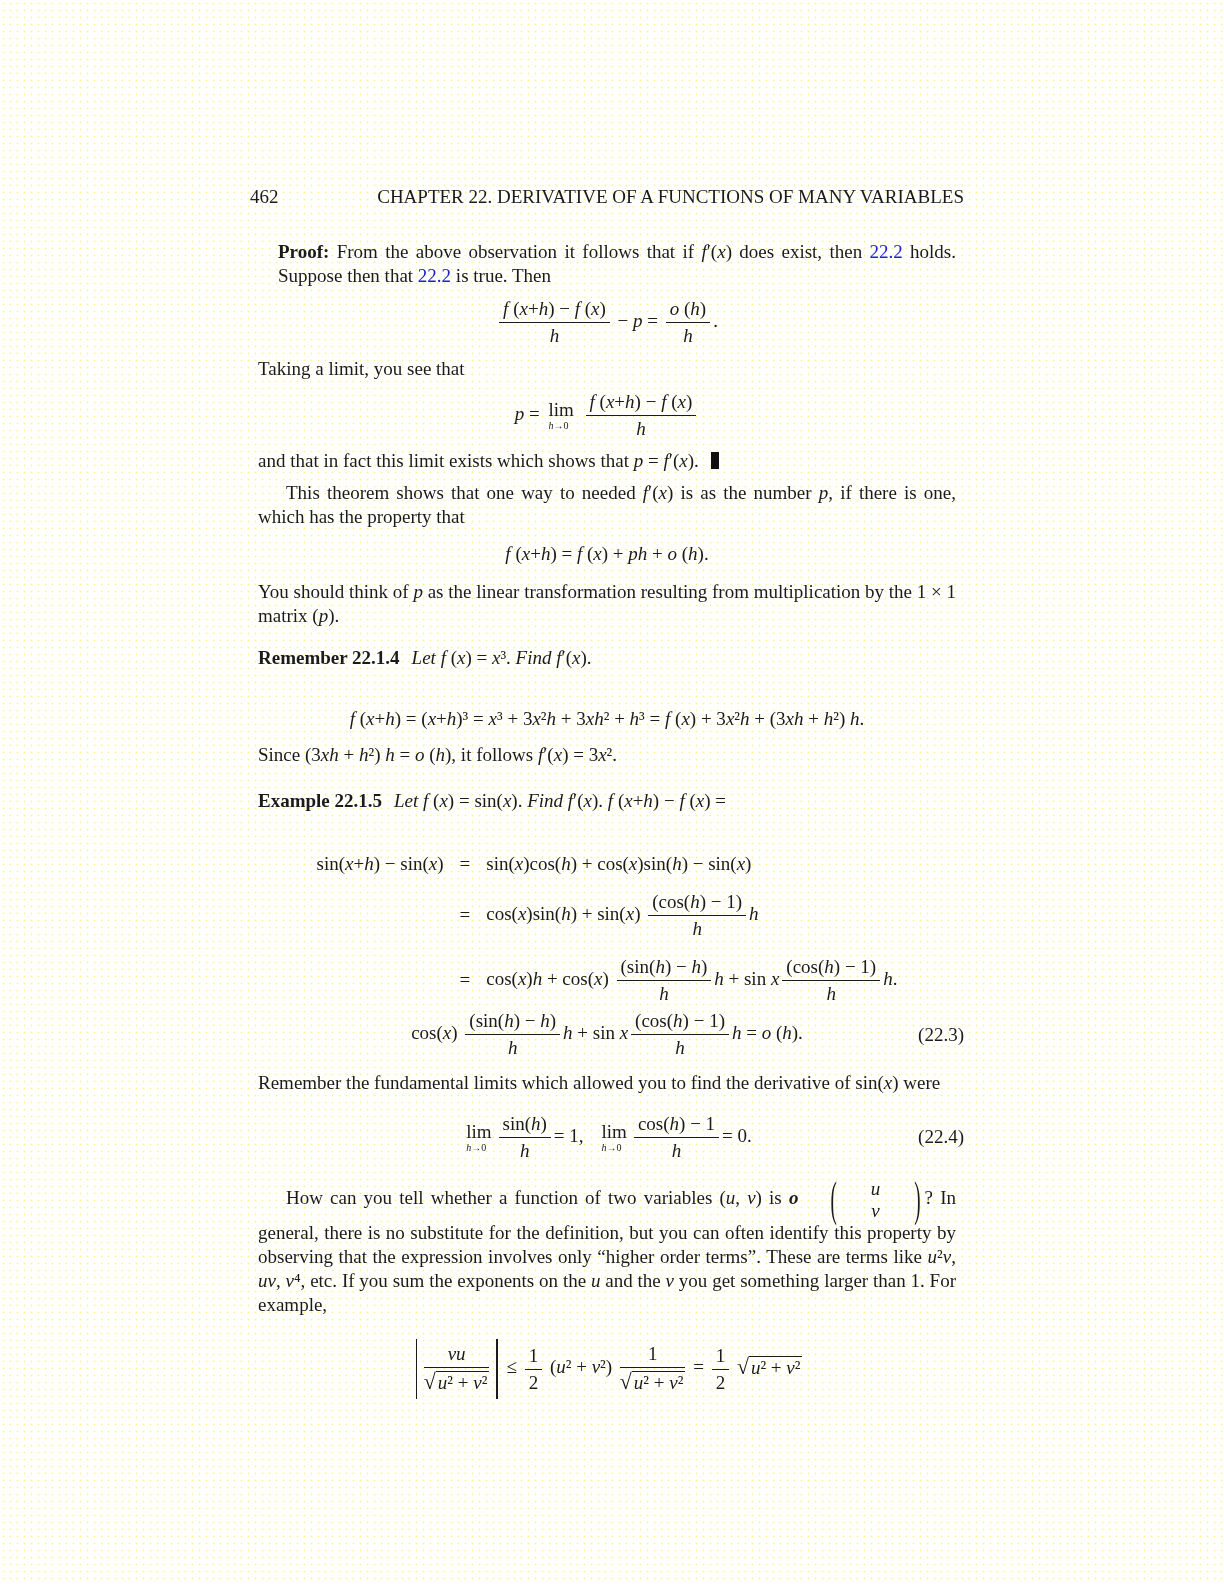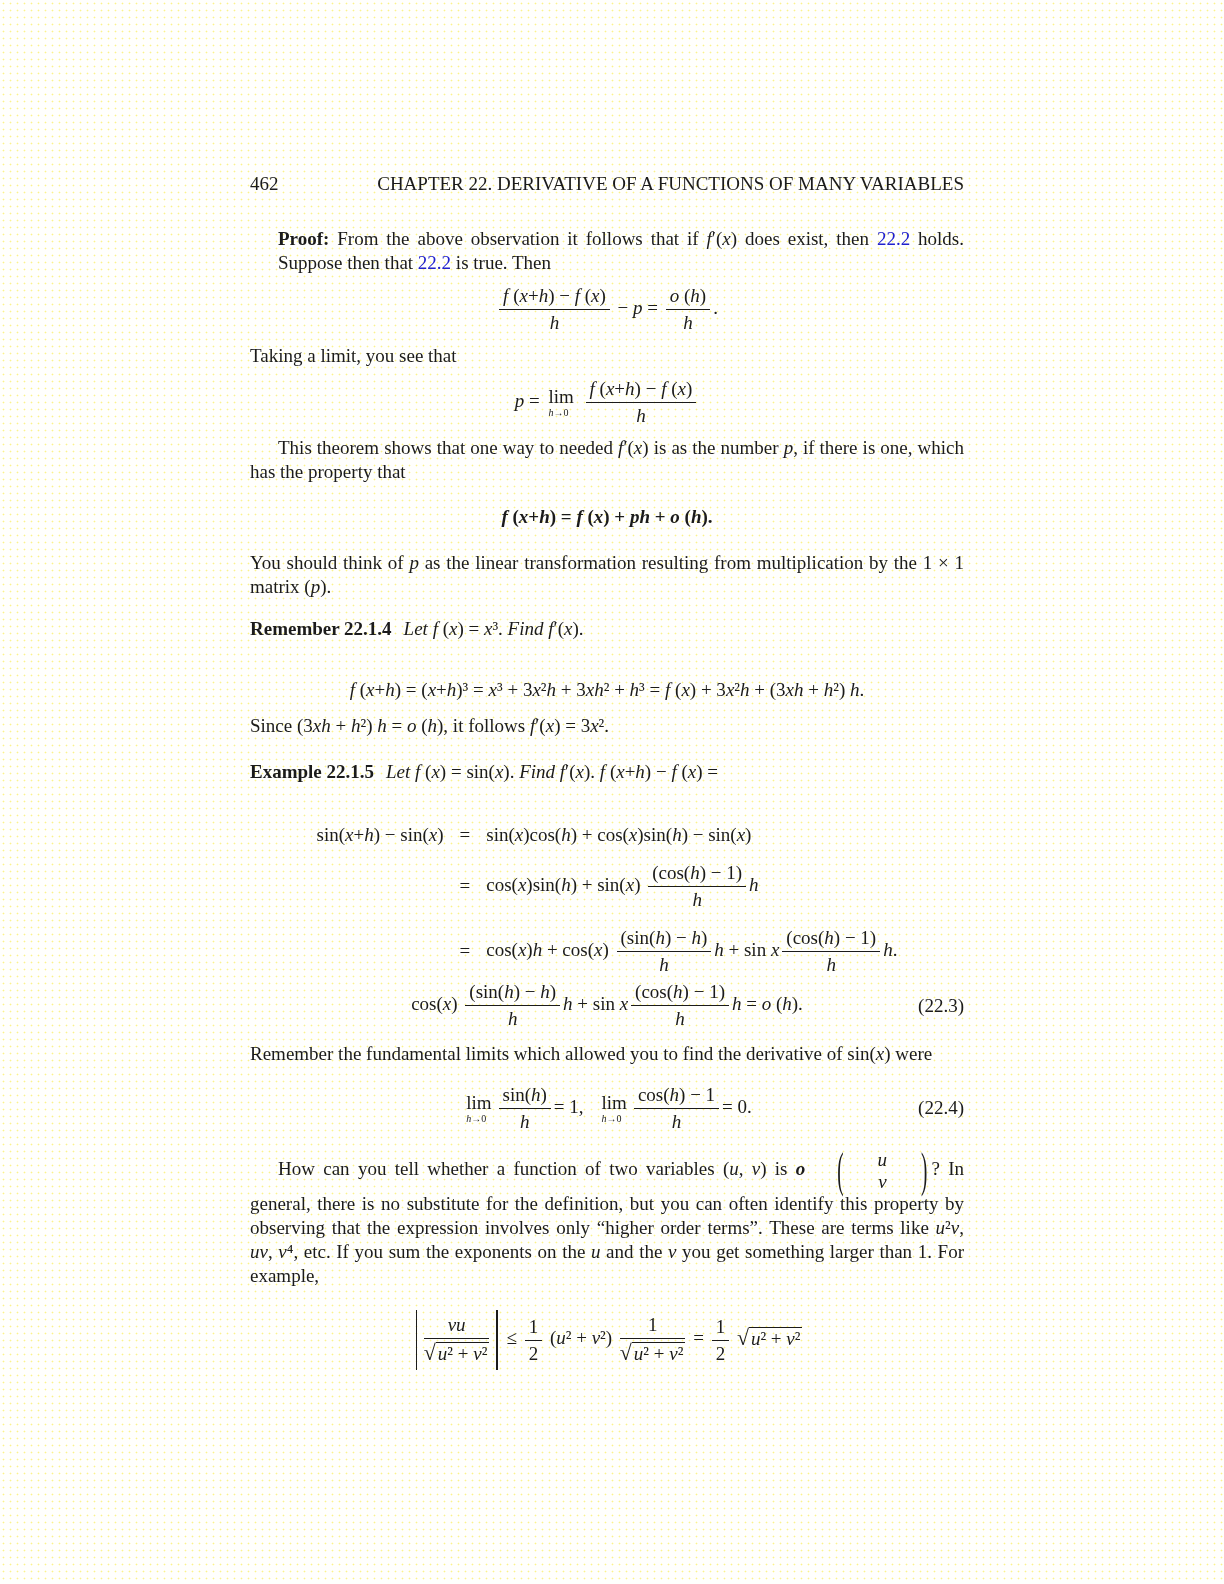--- a/index.html
+++ b/index.html
@@ -8,23 +8,23 @@
     width:1224px;
     height:1584px;
     background-color:#fffffd;
     background-image:radial-gradient(circle, rgba(250,240,120,0.85) 0.8px, rgba(0,0,0,0) 1.1px);
     background-size:7px 7px;
     font-family:"Liberation Serif","DejaVu Serif",serif;
     font-size:19px;
     color:#1b1b1b;
     overflow:hidden;
   }
-  .column{position:absolute;left:250px;top:173px;width:714px;}
+  .column{position:absolute;left:250px;top:186px;width:714px;}
   .running-head{display:flex;justify-content:space-between;margin-bottom:32px;}
-  .para{text-align:justify;line-height:24px;margin:0;}
+  .para{text-align:justify;line-height:24px;margin:8px;}
   .blockindent{margin-left:28px;}
   .firstindent{text-indent:28px;}
   b,.bold{font-weight:bold;}
   a.ref{color:#2121cc;text-decoration:none;cursor:pointer;}
   .dmath{text-align:center;margin:10px 0;position:relative;line-height:1.2;}
   .eqtag{position:absolute;right:0;top:50%;transform:translateY(-50%);}
   .frac{display:inline-block;vertical-align:middle;text-align:center;line-height:1.15;margin:0 3px;}
   .frac .num{display:block;border-bottom:1.2px solid #1b1b1b;padding:0 4px 2px;}
   .frac .den{display:block;padding-top:2px;}
   .lim{display:inline-block;vertical-align:middle;text-align:left;line-height:1;margin:0 4px;}
@@ -65,24 +65,25 @@
       <span class="frac"><span class="num"><i>o</i> (<i>h</i>)</span><span class="den"><i>h</i></span></span><span>.</span>
     </div>
 
     <p class="para"><span>Taking a limit, you see that</span></p>
 
     <div class="dmath">
       <span><i>p</i> = </span><span class="lim"><span class="limword">lim</span><span class="limsub"><i>h</i>→0</span></span>
       <span class="frac"><span class="num"><i>f</i> (<i>x</i>+<i>h</i>) − <i>f</i> (<i>x</i>)</span><span class="den"><i>h</i></span></span>
     </div>
 
+    <p class="para"><span>and that in fact this limit exists which shows that </span><span><i>p</i> = <i>f</i>′(<i>x</i>).</span><span class="qed"></span></p>
 
     <p class="para firstindent"><span>This theorem shows that one way to needed </span><span><i>f</i>′(<i>x</i>)</span><span> is as the number </span><span><i>p</i></span><span>, if there is one, which has the property that</span></p>
 
-    <div class="dmath" style="margin:22px 0;font-weight:bold;">
+    <div class="dmath" style="margin:14px 0;">
       <span><i>f</i> (<i>x</i>+<i>h</i>) = <i>f</i> (<i>x</i>) + <i>ph</i> + <i>o</i> (<i>h</i>).</span>
     </div>
 
     <p class="para"><span>You should think of </span><span><i>p</i></span><span> as the linear transformation resulting from multiplication by the 1 × 1 matrix </span><span>(<i>p</i>)</span><span>.</span></p>
 
     <p class="para" style="margin-top:18px;"><span class="exlabel">Remember 22.1.4</span><span><i>Let</i> <i>f</i> (<i>x</i>) = <i>x</i>³. <i>Find</i> <i>f</i>′(<i>x</i>).</span></p>
 
     <div class="dmath" style="margin:38px 0 12px;">
       <span><i>f</i> (<i>x</i>+<i>h</i>) = (<i>x</i>+<i>h</i>)³ = <i>x</i>³ + 3<i>x</i>²<i>h</i> + 3<i>xh</i>² + <i>h</i>³ = <i>f</i> (<i>x</i>) + 3<i>x</i>²<i>h</i> + (3<i>xh</i> + <i>h</i>²) <i>h</i>.</span>
     </div>

